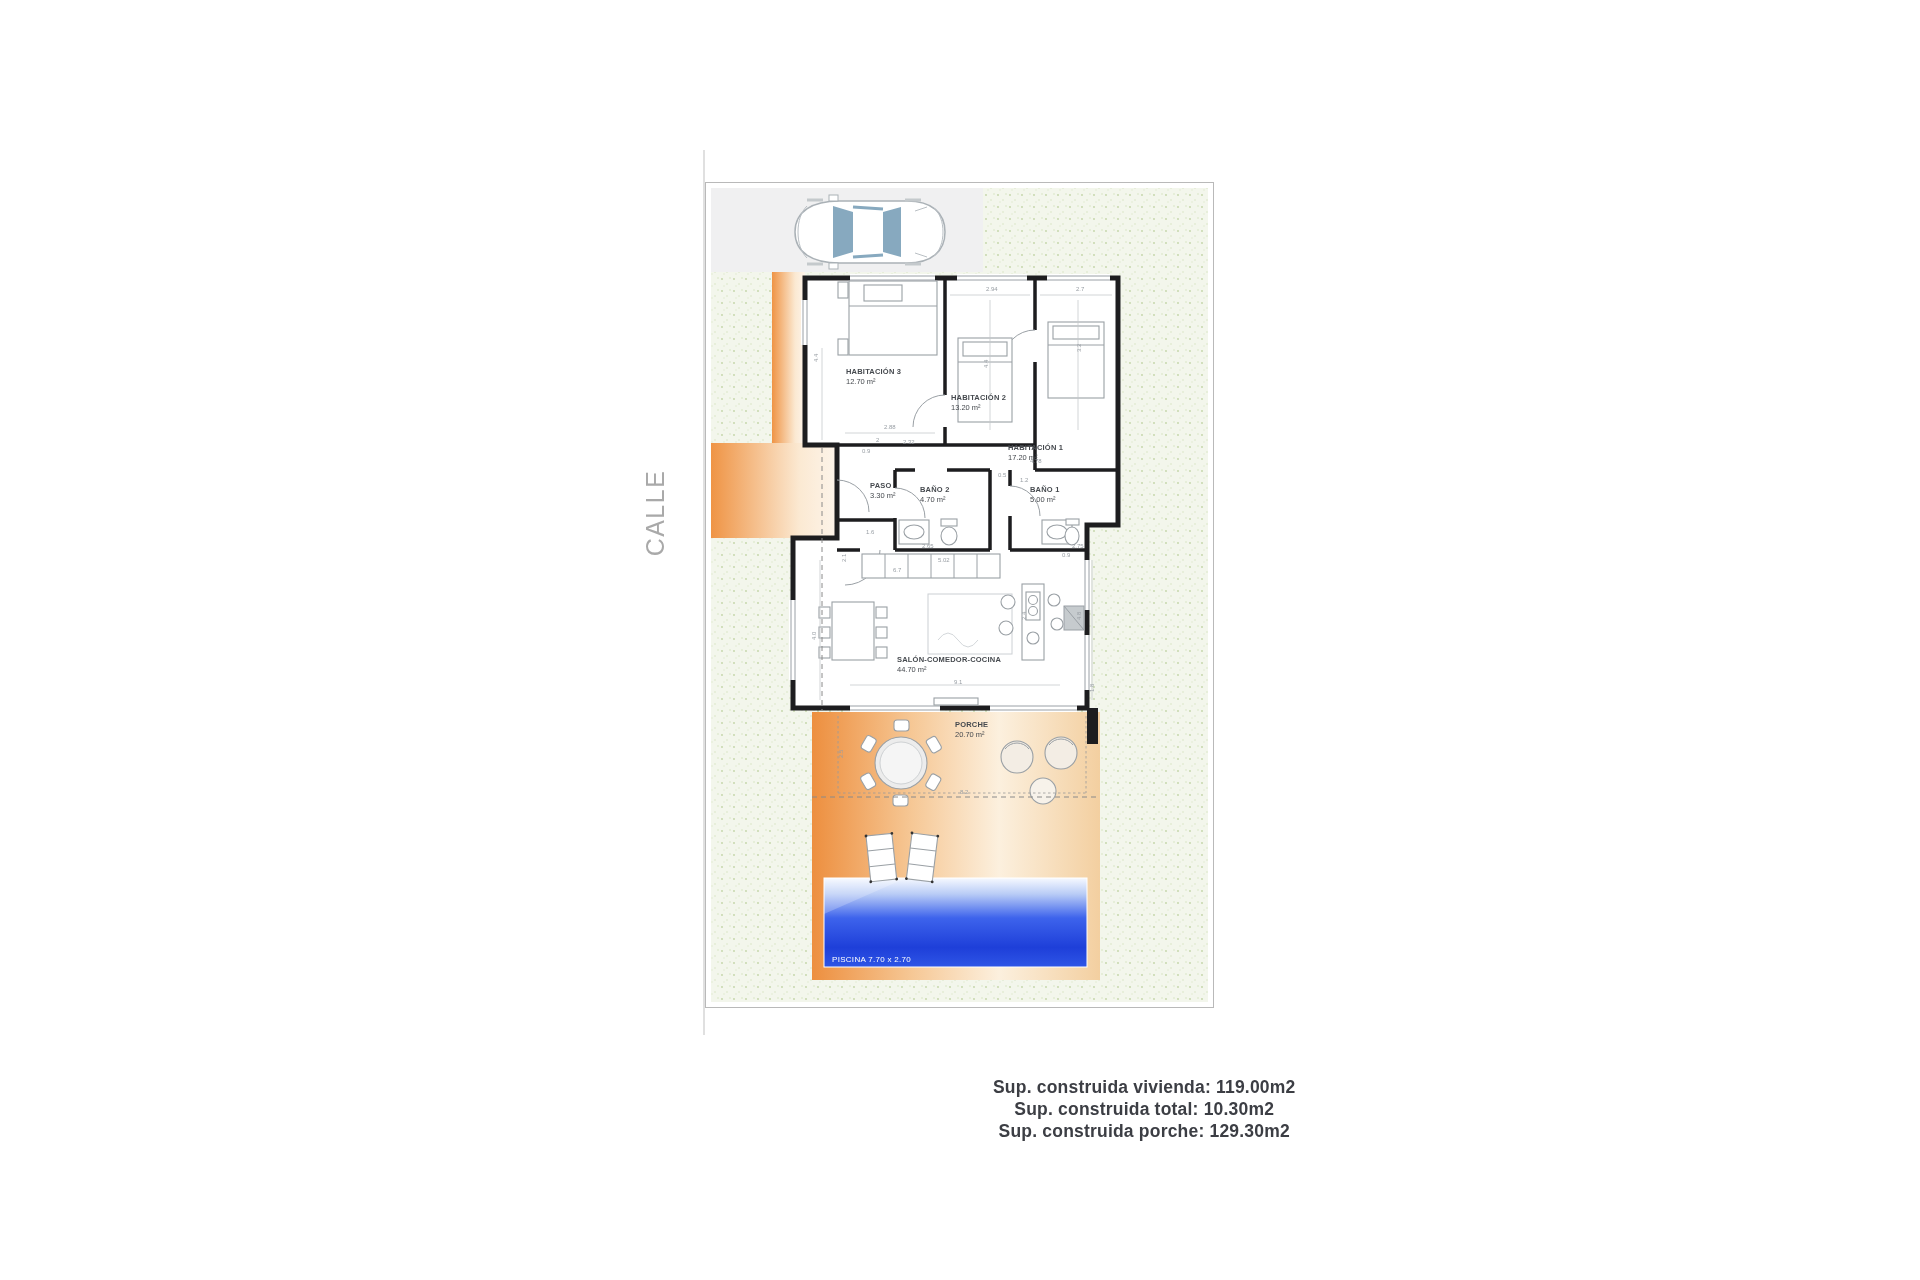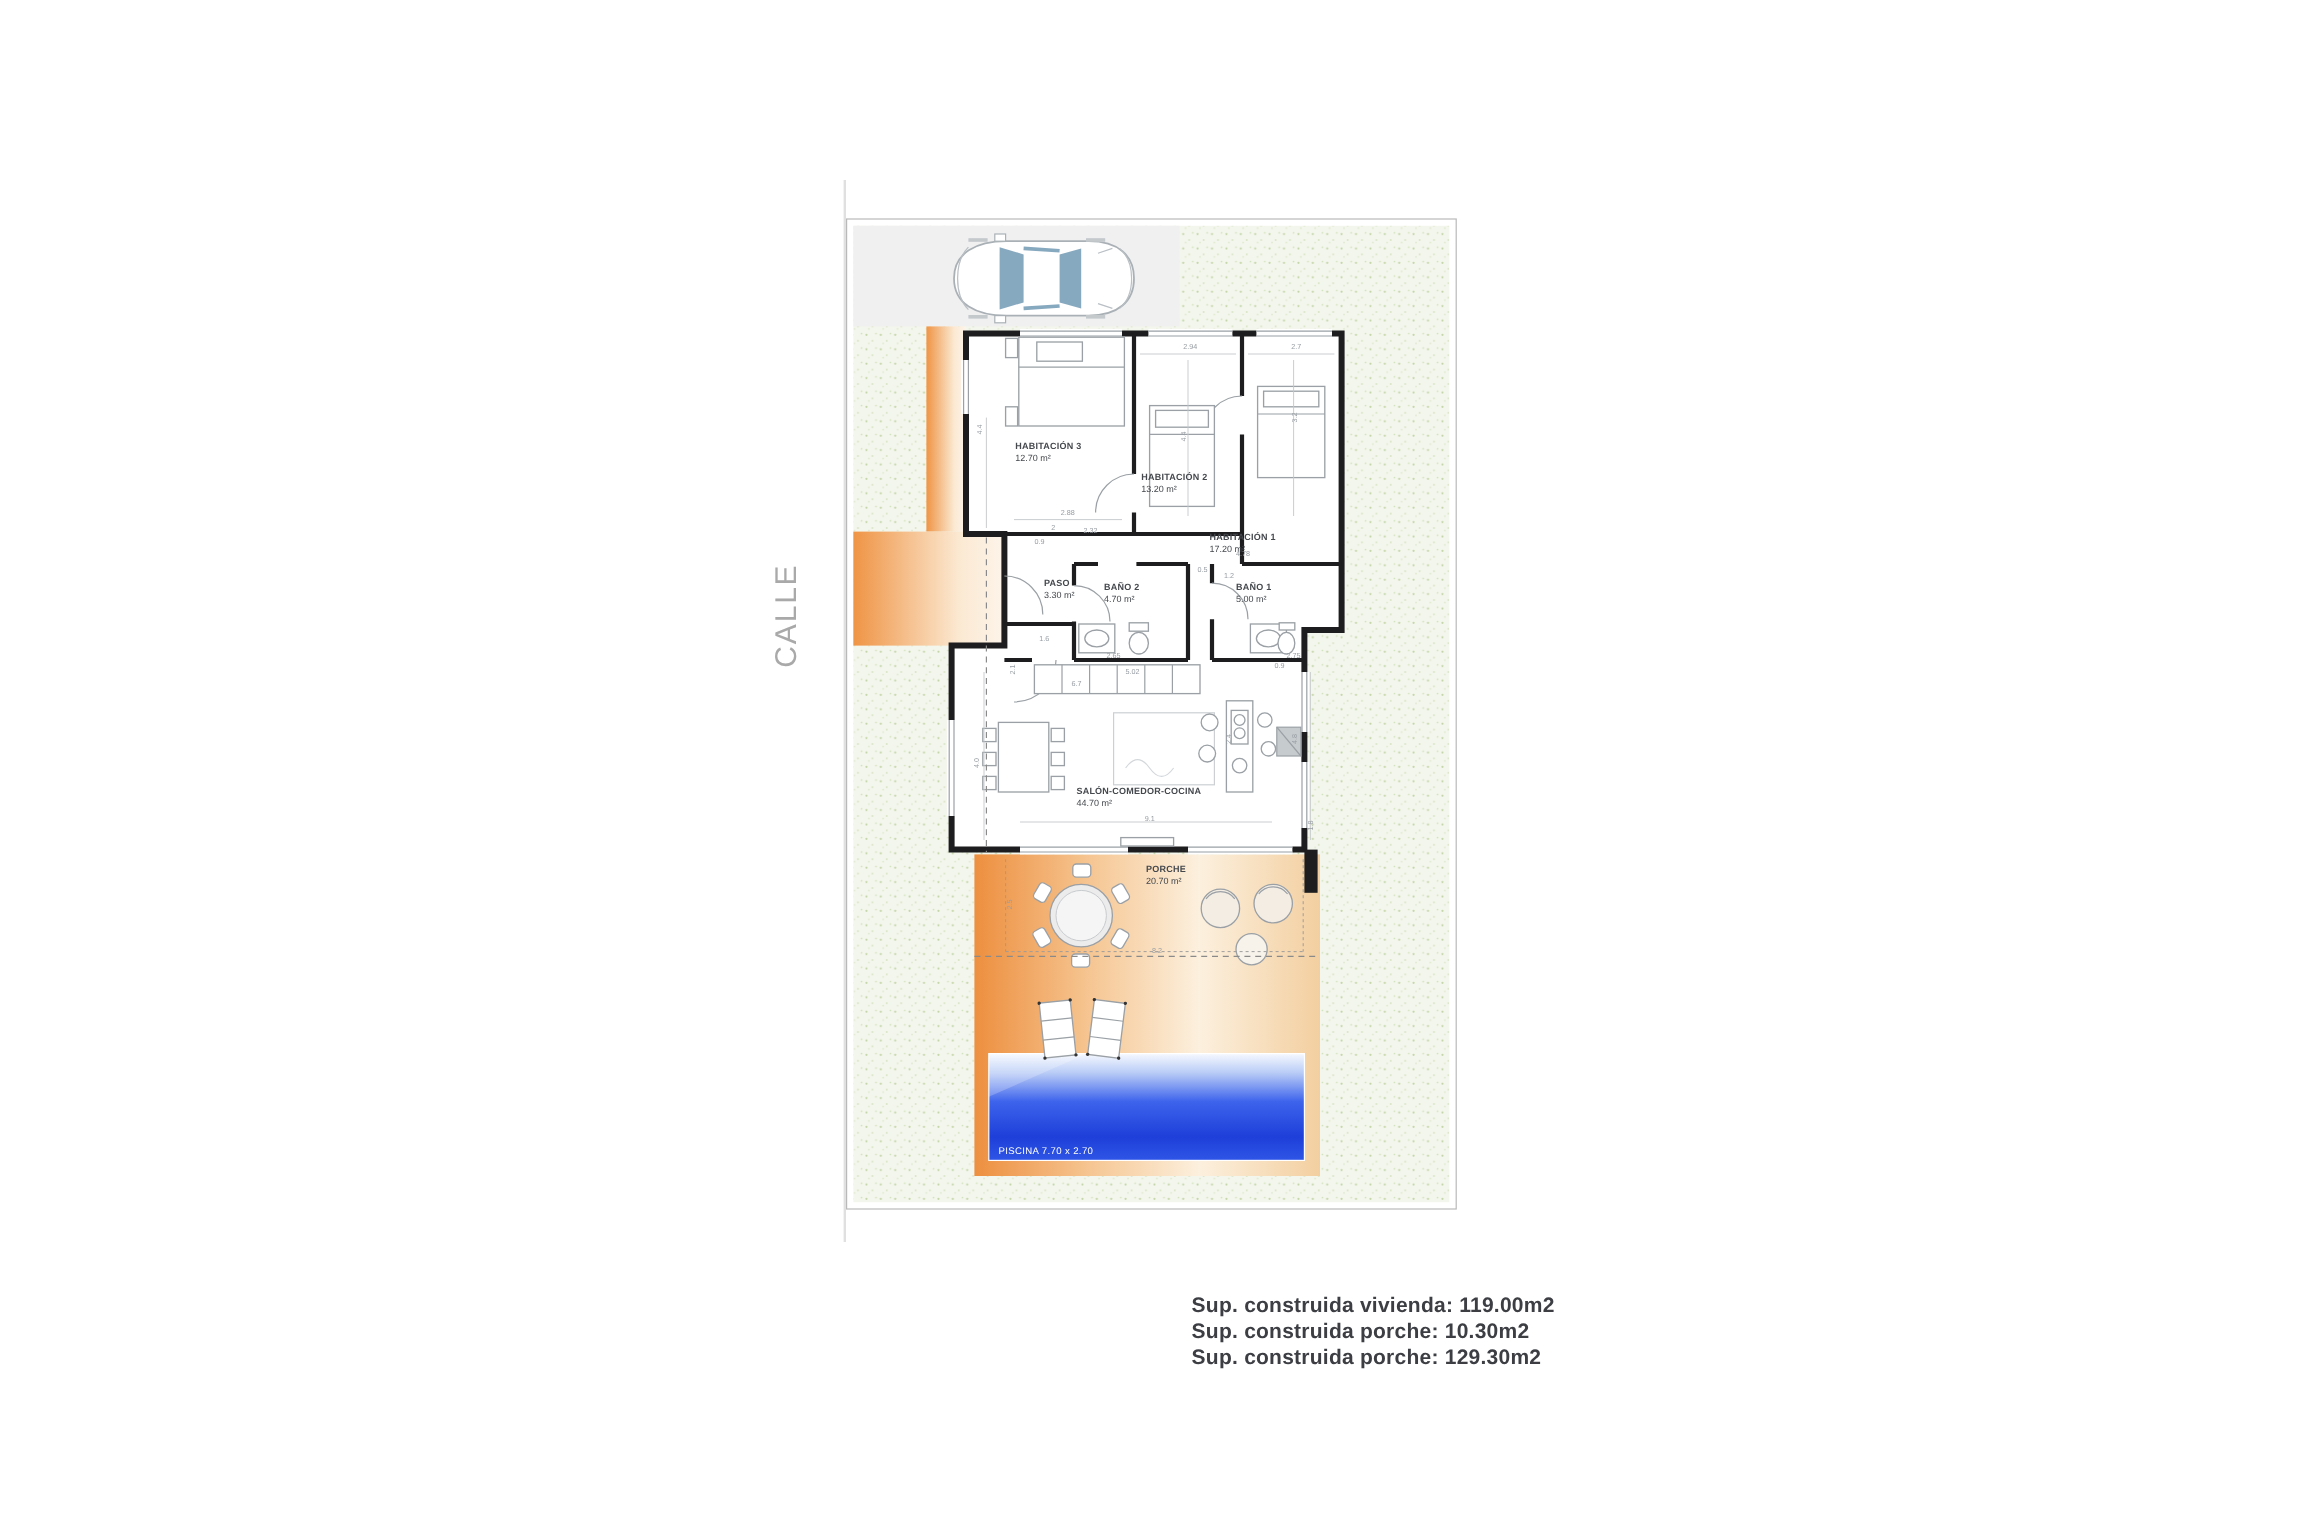--- a/index.html
+++ b/index.html
@@ -7,21 +7,21 @@
         font-family:"Liberation Sans",sans-serif;}
   .street-label{position:absolute;left:580px;top:496px;width:150px;height:34px;
         display:flex;align-items:center;justify-content:center;
         transform:rotate(-90deg);font-size:25px;letter-spacing:1.5px;color:#a9a9a9;}
   .boundary-line{position:absolute;left:703px;top:150px;width:2px;height:885px;background:#e0e0e0;}
   .plot{position:absolute;left:705px;top:182px;width:509px;height:826px;background:#ffffff;
         border:1px solid #b9b9b9;box-sizing:border-box;padding:5px;}
   .plot svg{display:block;}
   .summary{position:absolute;left:993px;top:1076px;color:#3c3e44;font-size:17.5px;
         line-height:22.2px;font-weight:600;letter-spacing:.2px;}
-  .summary p{margin:0;}
+  .summary p{margin:0;text-align:center;}
   
   .room-name{font:700 7.5px "Liberation Sans",sans-serif;fill:#45494e;letter-spacing:.2px;}
   .room-area{font:400 7.5px "Liberation Sans",sans-serif;fill:#45494e;}
   .dim{font:400 6px "Liberation Sans",sans-serif;fill:#989ea4;}
   .pool-label{font:400 8px "Liberation Sans",sans-serif;fill:#ffffff;letter-spacing:.3px;}
   .wall{stroke:#1d1d1f;fill:none;}
   .furn{stroke:#9aa0a5;stroke-width:1.1;fill:#ffffff;}
   .furnline{stroke:#9aa0a5;stroke-width:1;fill:none;}
   .arc{stroke:#9aa0a5;stroke-width:1;fill:none;}
   .dimline{stroke:#c3c7ca;stroke-width:.75;fill:none;}
@@ -332,17 +332,17 @@
           <text x="954" y="684" class="dim">9.1</text>
           <text x="1094" y="692" transform="rotate(-90 1094 692)" class="dim">1.8</text>
           <text x="843" y="758" transform="rotate(-90 843 758)" class="dim">2.5</text>
           <text x="960" y="794" class="dim">8.2</text>
         </g>
     </svg>
   </div>
 
   <div class="summary">
     <p>Sup. construida vivienda: 119.00m2</p>
-    <p>Sup. construida porche: 10.30m2</p>
+    <p>Sup. construida total: 10.30m2</p>
     <p>Sup. construida porche: 129.30m2</p>
   </div>
 
 </div>
 
 </body></html>

